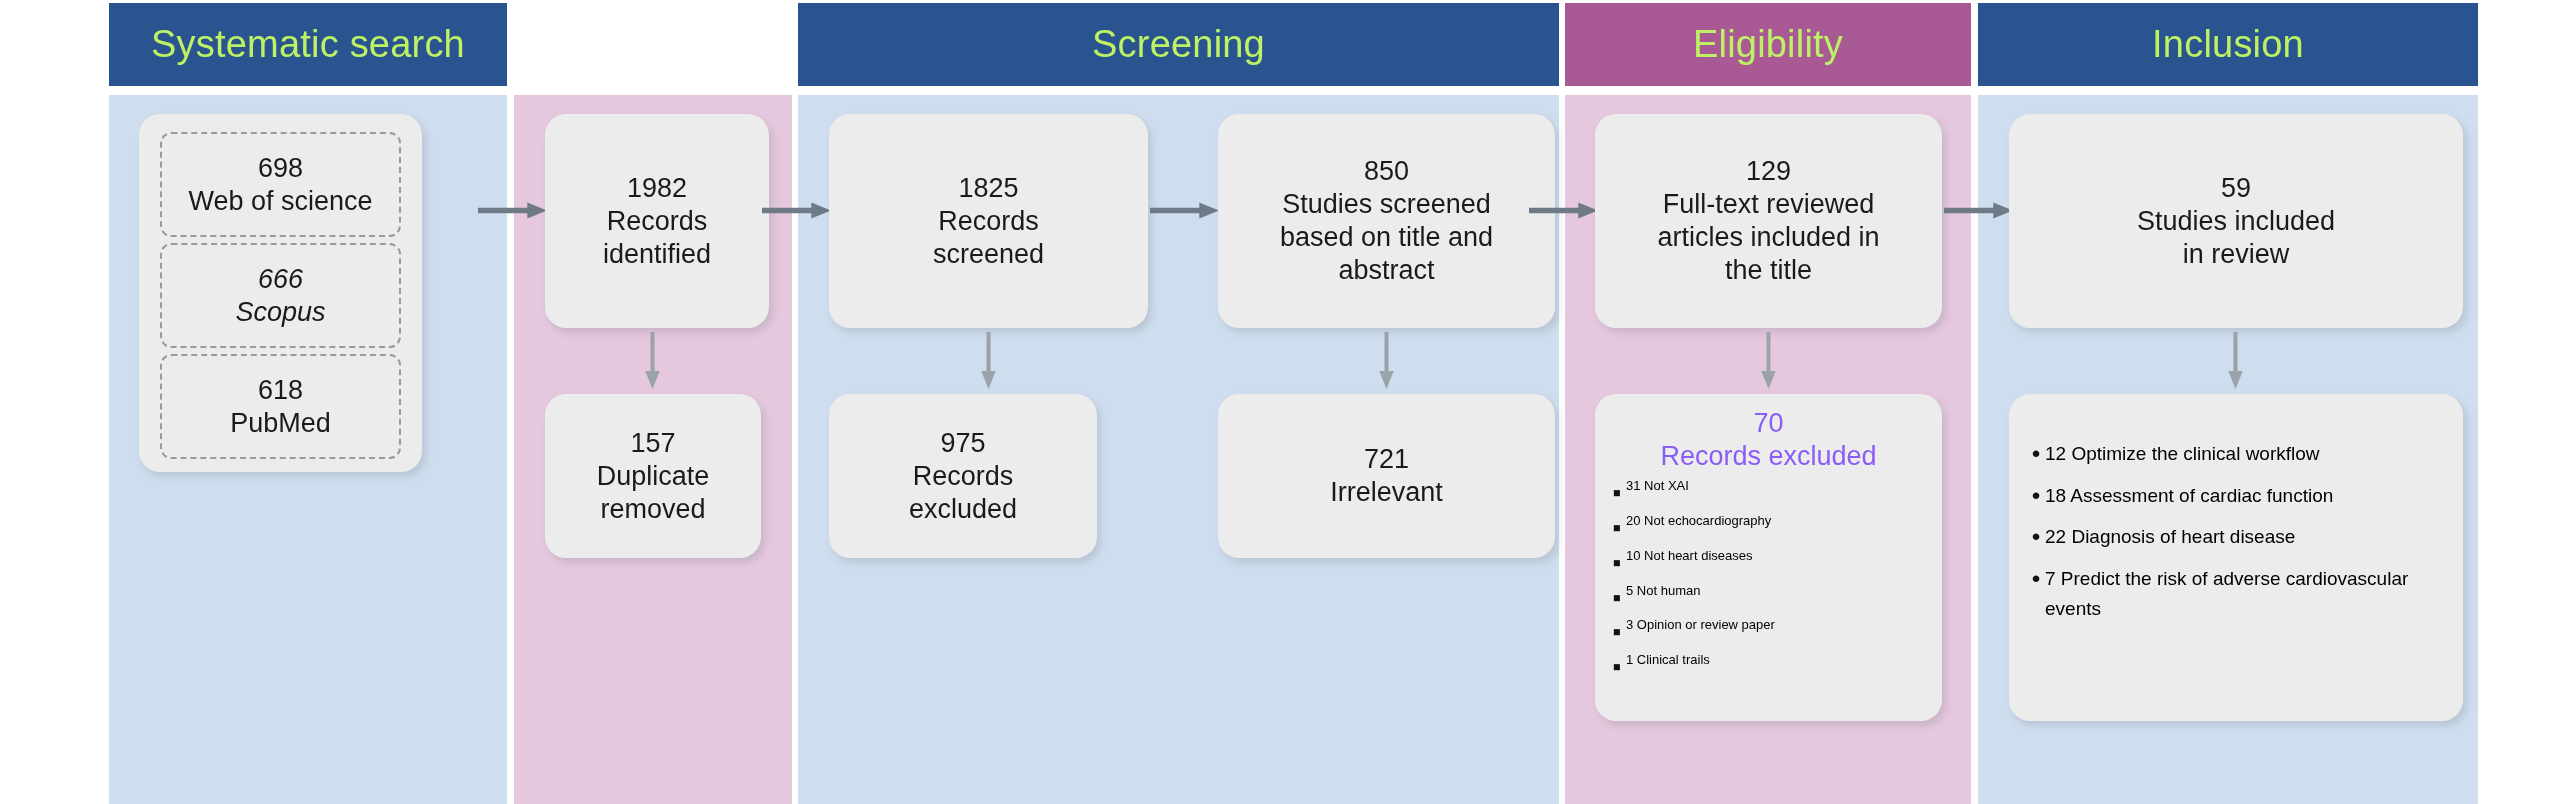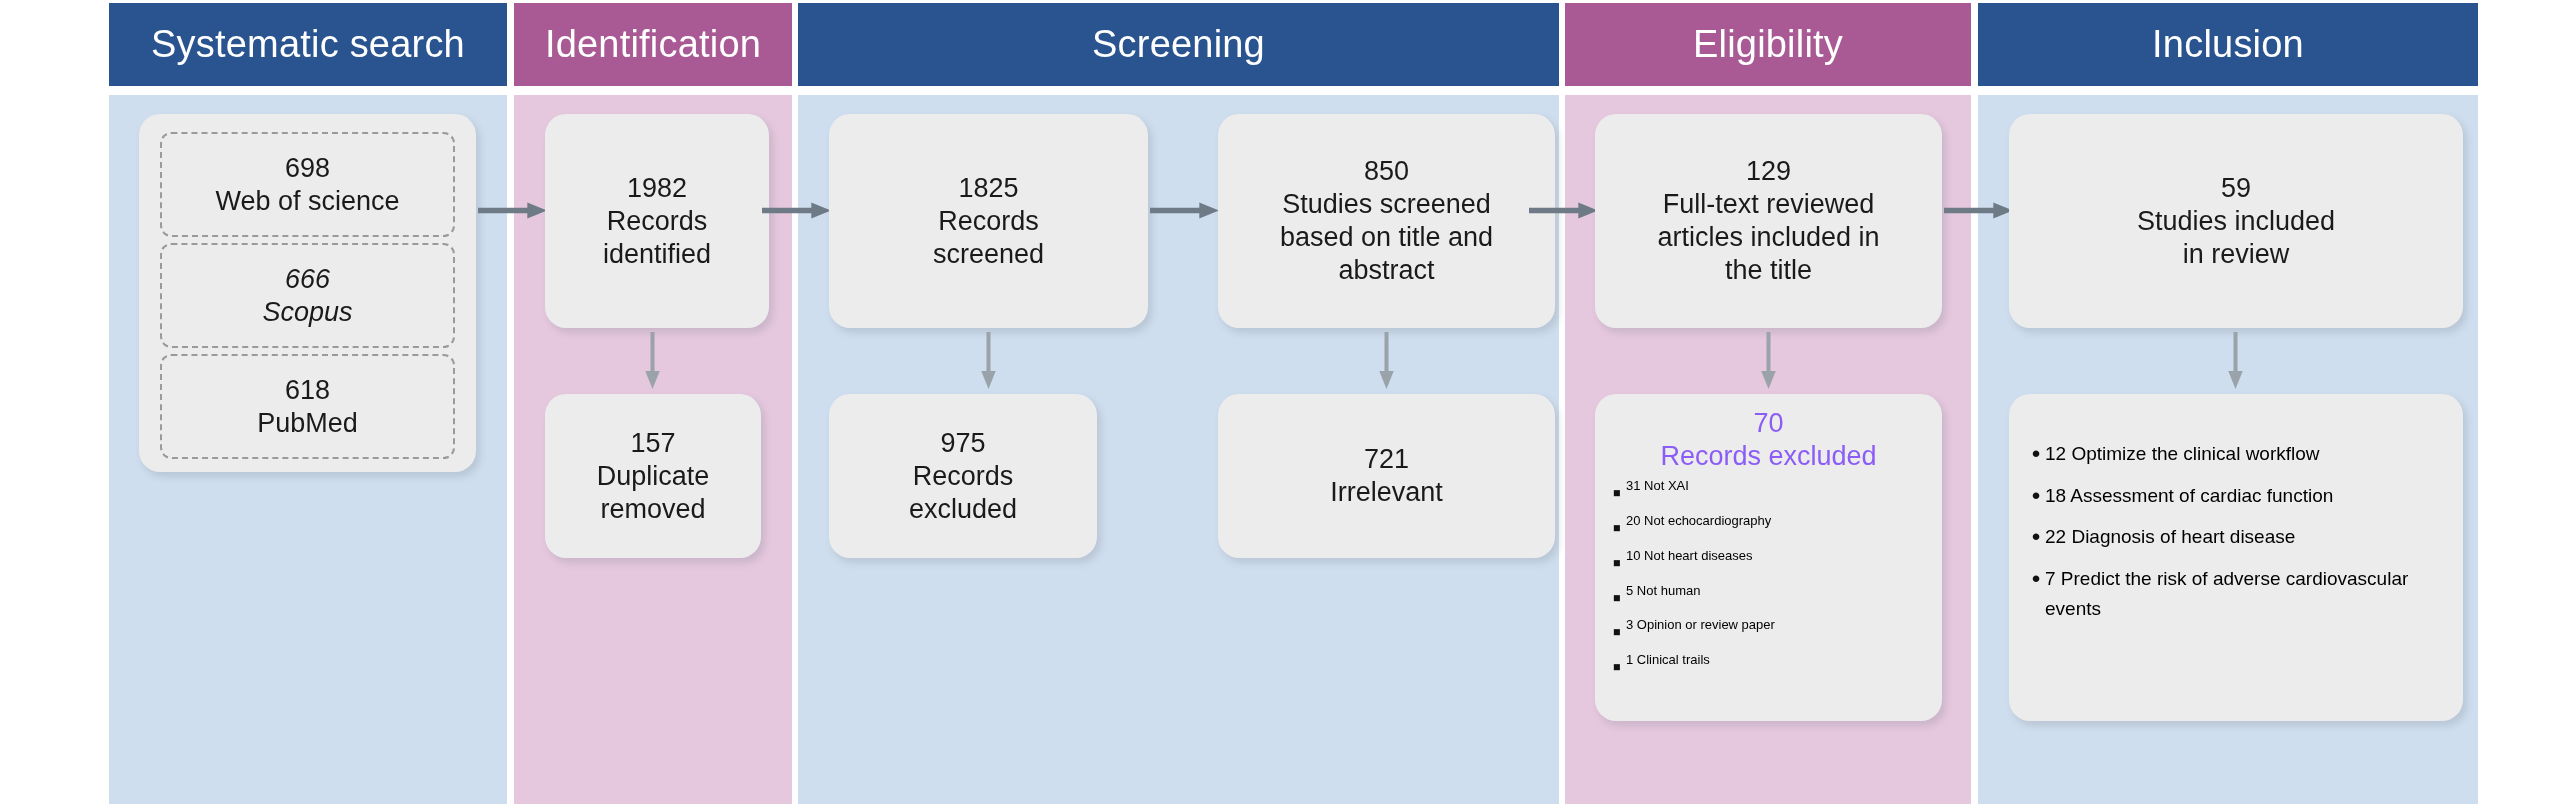--- a/index.html
+++ b/index.html
@@ -4,21 +4,21 @@
 <style>
   html,body{margin:0;padding:0;background:#ffffff;}
   body{width:2576px;height:805px;overflow:hidden;font-family:"Liberation Sans","DejaVu Sans",sans-serif;}
 
   #stage{position:relative;width:2576px;height:805px;background:#fff;}
 
   
   .col-header{
     position:absolute;top:3.3px;height:83px;
     display:flex;align-items:center;justify-content:center;
-    color:#ffffff;font-size:38px;font-weight:400;letter-spacing:0.2px;
+    color:#bef264;font-size:38px;font-weight:400;letter-spacing:0.2px;
     white-space:nowrap;overflow:hidden;
   }
   .col-header.blue{background:#2a5490;}
   .col-header.magenta{background:#a95a95;}
 
   .col-panel{position:absolute;top:95px;height:710px;}
   .col-panel.blue{background:#cfdeee;}
   .col-panel.magenta{background:#e6c8de;}
 
   
@@ -68,43 +68,40 @@
 </style>
 </head>
 <body>
 
 <div id="stage">
 
   <div class="col-header blue" style="left:109px;width:398px;">
     <span>Systematic search</span>
   </div>
 
-  <div class="col-header magenta" style="left:514px;width:278px;">
-    <span>Identification</span>
-  </div>
 
   <div class="col-header blue" style="left:798px;width:761px;">
     <span>Screening</span>
   </div>
 
   <div class="col-header blue" style="left:1978px;width:500px;">
     <span>Inclusion</span>
   </div>
 
   <div class="col-header magenta" style="left:1565px;width:406px;">
     <span>Eligibility</span>
   </div>
 
   <div class="col-panel blue" style="left:109px;width:398px;"></div>
   <div class="col-panel magenta" style="left:514px;width:278px;"></div>
   <div class="col-panel blue" style="left:798px;width:761px;"></div>
   <div class="col-panel magenta" style="left:1565px;width:406px;"></div>
   <div class="col-panel blue" style="left:1978px;width:500px;"></div>
 
-  <div class="card" style="left:139px;top:114px;width:337px;height:358px;">
+  <div class="card" style="left:139px;top:114px;width:283px;height:358px;">
 
     <div class="dashbox" style="top:18px;height:105px;">
       <div class="card-center card-text">
         <span class="num">698</span>
         <span class="lbl">Web of science</span>
       </div>
     </div>
 
     <div class="dashbox" style="top:129px;height:105px;font-style:italic;">
       <div class="card-center card-text">

